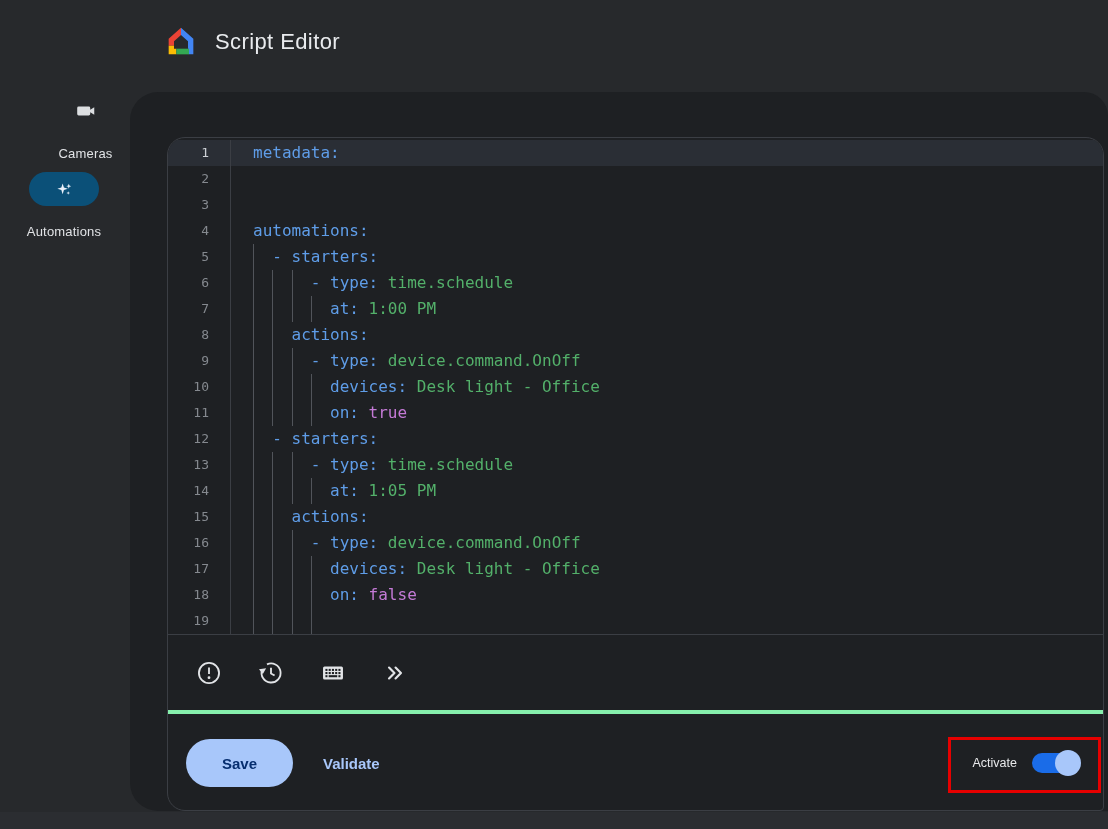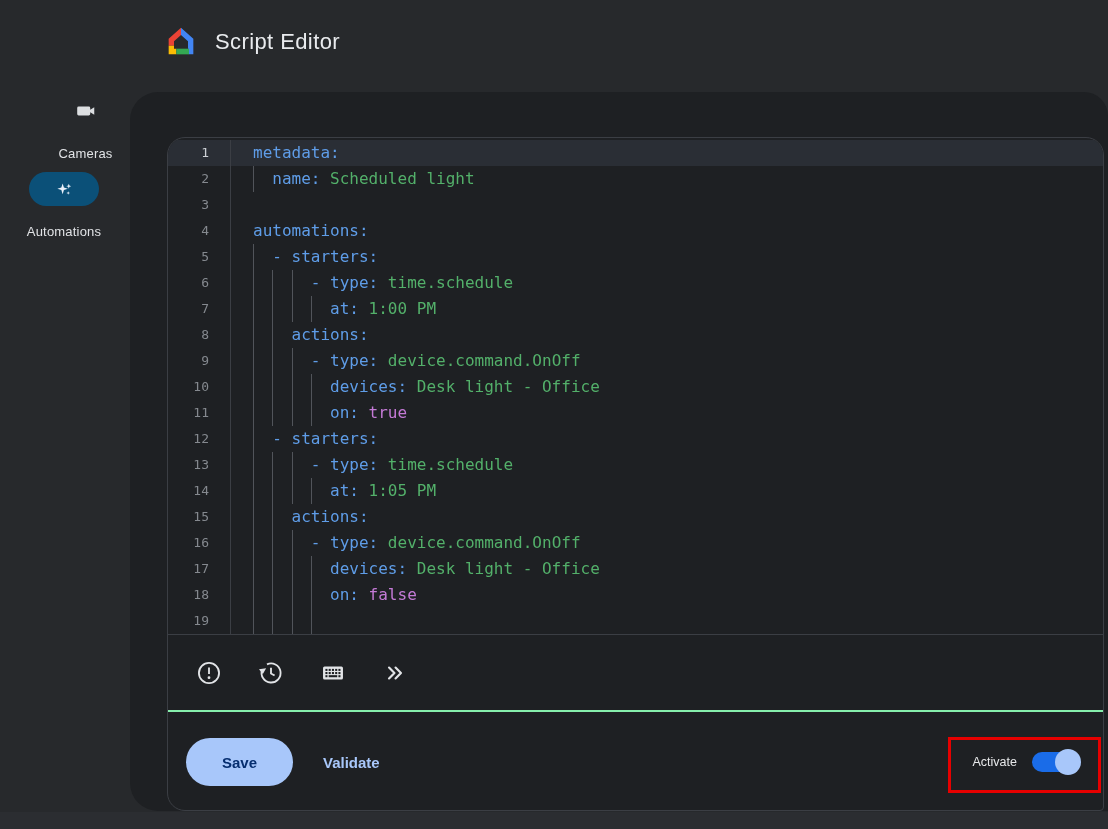--- a/index.html
+++ b/index.html
@@ -65,21 +65,21 @@
   .editor-toolbar {
     height:76px; border-top:1px solid #3b3e44;
     display:flex; align-items:center; gap:36px; padding-left:28px;
   }
   .icon-btn { width:26px; height:26px; background:none; border:none; cursor:pointer;
               display:flex; align-items:center; justify-content:center; }
   .icon-btn svg { display:block; }
 
   
   .action-row {
-    height:102px; border-top:2px solid #86efac;
+    height:102px; border-top:4px solid #86efac;
     display:flex; align-items:center; padding:0 27px 0 18px;
   }
   .save-btn {
     width:107px; height:48px; border-radius:24px; border:none; cursor:pointer;
     background:var(--accent-blue,#a8c7fa); color:var(--save-text,#062e6f);
     font-family:"Liberation Sans",sans-serif; font-size:15px; font-weight:700;
   }
   .validate-btn {
     margin-left:30px; background:none; border:none; cursor:pointer;
     color:var(--accent-blue,#a8c7fa);
@@ -145,21 +145,20 @@
 <div class="card">
   <div class="panel">
 
     <div class="code-area" id="code-area">
         <div class="crow active">
           <div class="gutter">1</div>
           <div class="codecell"><span class="tok-key">metadata:</span></div>
         </div>
         <div class="crow">
           <div class="gutter">2</div>
-          <div class="codecell"><span class="ind"></span><span class="tok-key">name:</span><span class="tok-val"> Scheduled light</span></div>
         </div>
         <div class="crow">
           <div class="gutter">3</div>
         </div>
         <div class="crow">
           <div class="gutter">4</div>
           <div class="codecell"><span class="tok-key">automations:</span></div>
         </div>
         <div class="crow">
           <div class="gutter">5</div>

